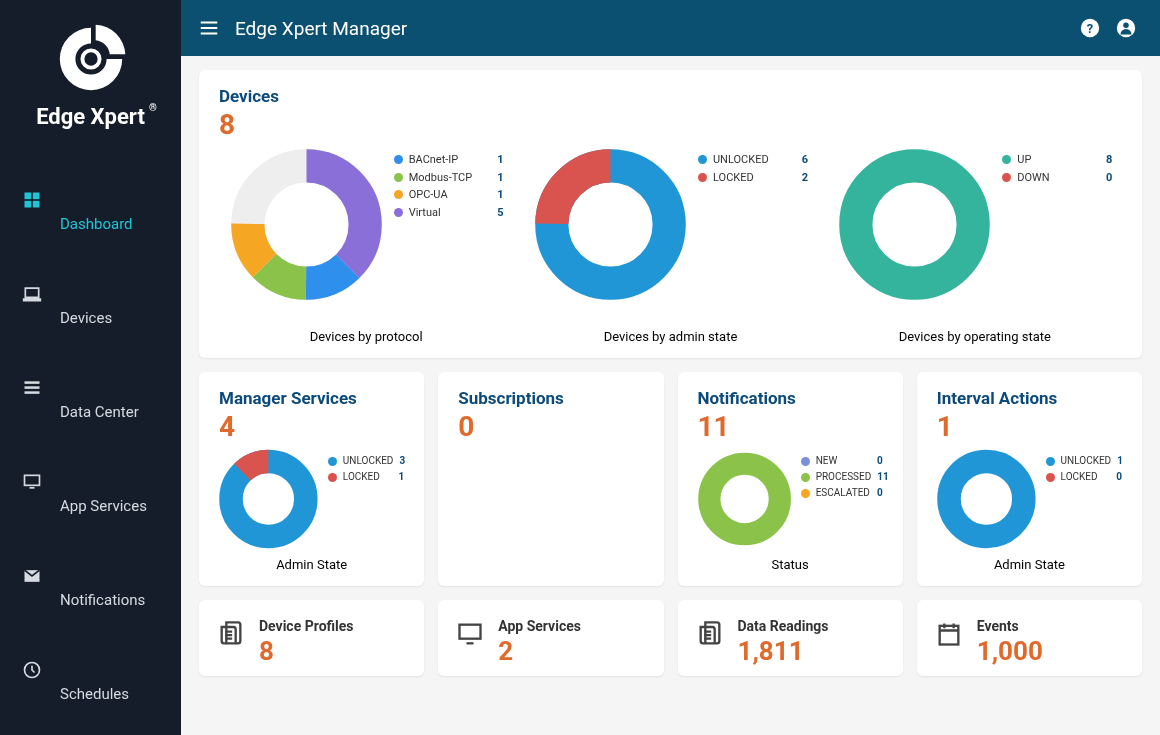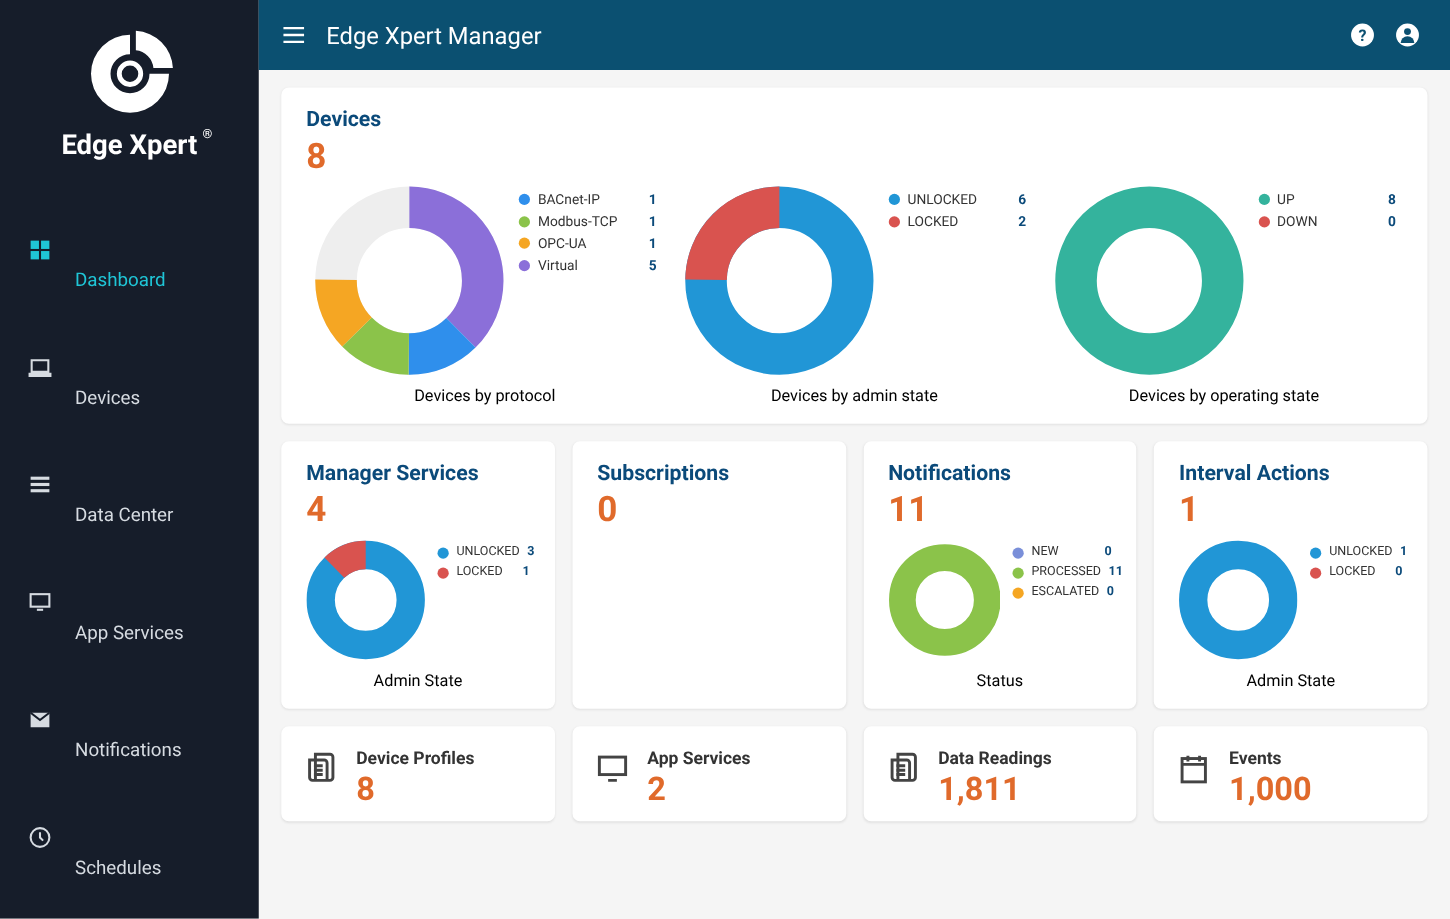--- a/index.html
+++ b/index.html
@@ -1,18 +1,18 @@
 <!DOCTYPE html>
 <html><head>
 <meta charset="utf-8">
 <style>
   * { box-sizing: border-box; margin: 0; padding: 0; }
   body { font-family: -apple-system, BlinkMacSystemFont, "Segoe UI", Roboto, Arial, sans-serif; background: #f5f5f5; width: 1160px; height: 735px; overflow: hidden; display: flex; }
   
-  .sidebar { width: 207px; background: #161d2a; color: #fff; display: flex; flex-direction: column; flex-shrink: 0; }
+  .sidebar { width: 181px; background: #161d2a; color: #fff; display: flex; flex-direction: column; flex-shrink: 0; }
   .brand { display:flex; flex-direction:column; align-items:center; padding: 20px 0 18px; }
   .brand svg { width: 78px; height: 78px; }
   .brand-text { font-size: 22px; font-weight: 700; margin-top: 6px; position: relative; }
   .brand-text sup { font-size: 10px; position: absolute; top:-2px; right:-12px; }
   .nav { display:flex; flex-direction:column; padding-top: 6px; }
   .nav-item { display:flex; align-items:center; gap:18px; padding: 14px 22px; font-size: 15px; color:#d6dbe1; cursor:pointer; }
   .nav-item.active { color:#1fc5d6; }
   .nav-item .ic { width:20px; height:20px; display:flex; align-items:center; justify-content:center; }
   .nav-item .ic svg { width:20px; height:20px; fill: currentColor; }
   .nav-item span.label { flex: 1; margin-top: 48px; }
@@ -25,21 +25,21 @@
   .topbar .spacer { flex:1; }
   .topbar .tb-ic { width:36px; height:36px; display:flex; align-items:center; justify-content:center; cursor:pointer; }
   .topbar .tb-ic svg { width:22px; height:22px; fill:#fff; }
   
   .content { flex:1; padding: 14px 18px; overflow:auto; }
   .card { background:#fff; border-radius:6px; box-shadow: 0 1px 2px rgba(0,0,0,.08); padding: 16px 20px 14px; }
   .card-lg { width:100%; margin-bottom:14px; }
   .card h2 { font-size:17px; font-weight:700; color:#0b4a7a; margin-bottom:2px; }
   .card .big-num { font-size:28px; font-weight:700; color:#e06a2b; margin-bottom:6px; }
   .charts-row { display:flex; gap: 10px; }
-  .chart-col { flex:1; display:flex; flex-direction:column; align-items:center; }
+  .chart-col { flex:1; display:flex; flex-direction:column; align-items:center;gap:19px; }
   .chart-wrap { display:flex; align-items:flex-start; gap:10px; }
   .donut { width:155px; height:155px; }
   .donut-sm { width:100px; height:100px; }
   .legend { font-size:11px; line-height:1.6; min-width:110px; padding-top:4px; }
   .legend .row { display:flex; align-items:center; gap:6px; white-space:nowrap; }
   .legend .sw { width:9px; height:9px; border-radius:50%; flex-shrink:0; }
   .legend .lab { flex:1; color:#333; }
   .legend .val { font-weight:700; color:#0b4a7a; }
   .chart-caption { font-size:13px; font-weight:400; color:#000000; margin-top:8px; text-align:center; }
   

